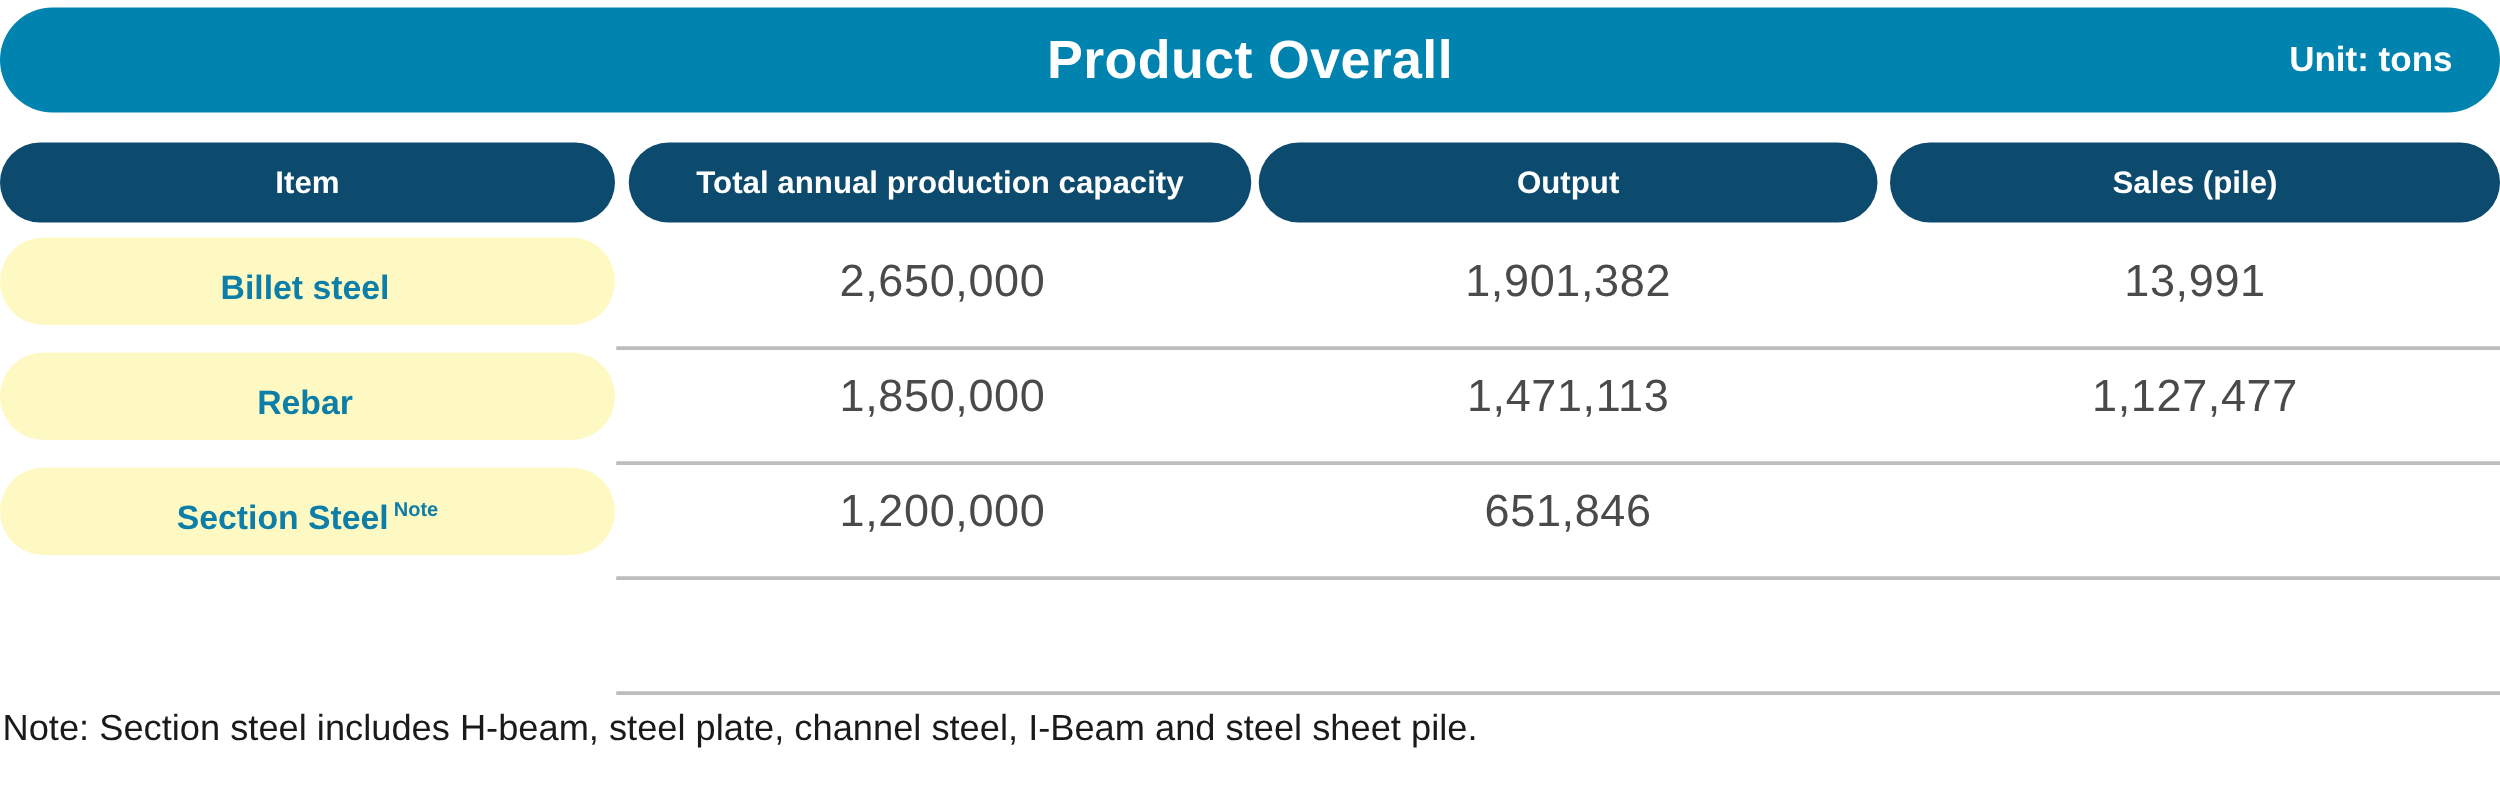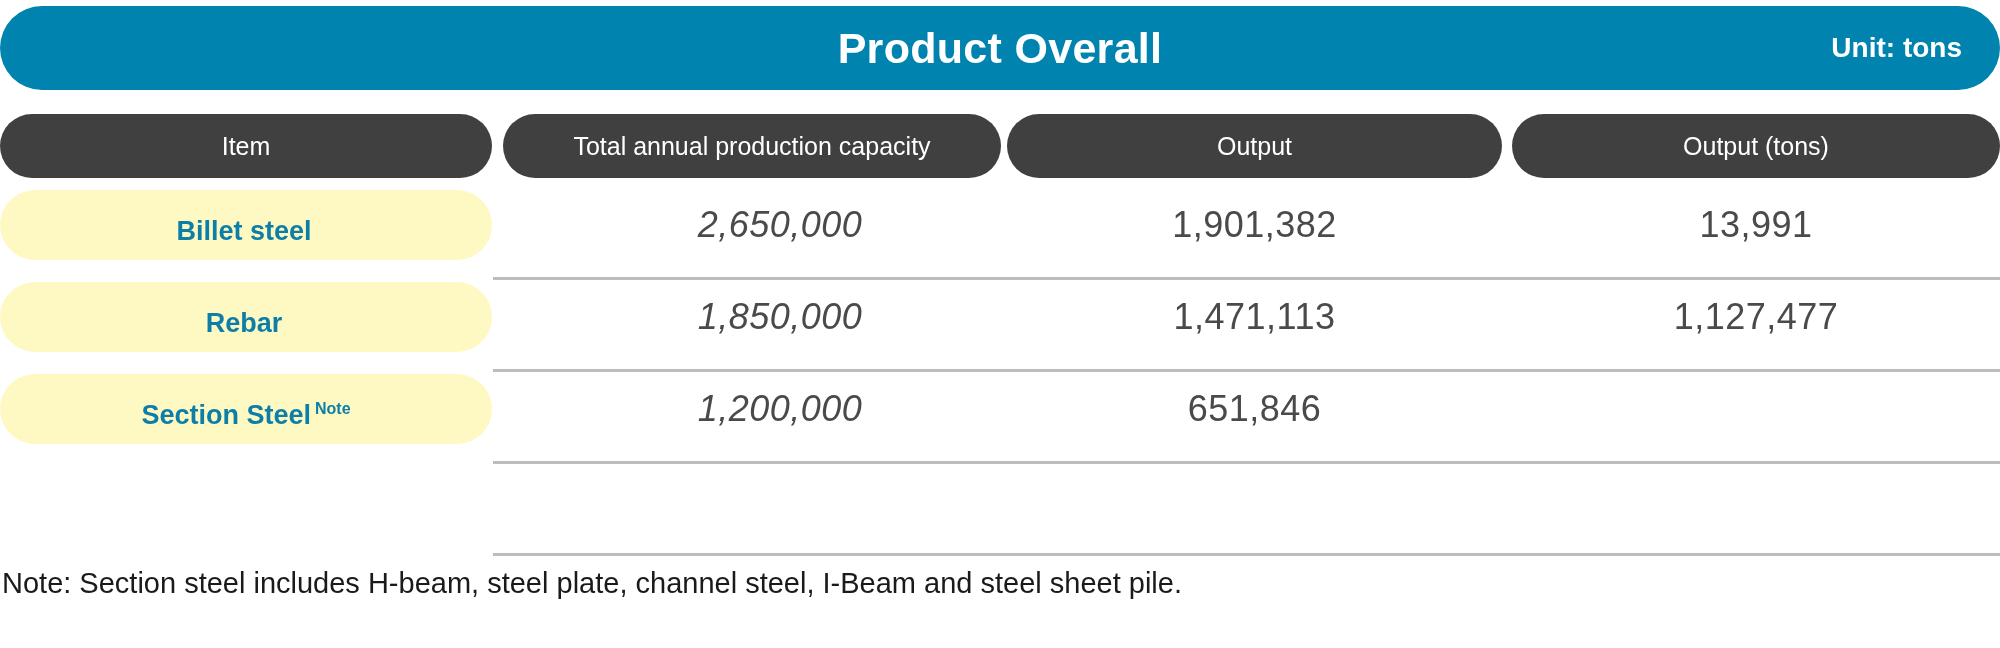--- a/index.html
+++ b/index.html
@@ -61,25 +61,25 @@
     position: absolute;
     left: 0px;
     top: 114px;
     width: 2000px;
     height: 64px;
   }
   .hcell {
     position: absolute;
     top: 0;
     height: 64px;
-    background: #404040;
+    background: #0c4a6e;
     border-radius: 32px;
     color: #ffffff;
     font-size: 25px;
-    font-weight: normal;
+    font-weight: bold;
     line-height: 64px;
     text-align: center;
     box-sizing: border-box;
     white-space: nowrap;
     overflow: hidden;
   }
   .hcell-item      { left: 0px;    width: 492px; }
   .hcell-capacity  { left: 503px;  width: 498px; }
   .hcell-output    { left: 1007px; width: 495px; }
   .hcell-sales     { left: 1512px; width: 488px; }
@@ -125,21 +125,21 @@
     top: 0px;
     height: 70px;
     line-height: 70px;
     font-size: 36px;
     font-weight: normal;
     color: #4A4A4A;
     text-align: center;
     letter-spacing: 0.5px;
     white-space: nowrap;
   }
-  .value-0 { left: 531px;  width: 498px; font-style: italic; }
+  .value-0 { left: 505px;  width: 498px; }
   .value-1 { left: 1007px; width: 495px; }
   .value-2 { left: 1512px; width: 488px; }
 
   
   .sep {
     position: absolute;
     left: 493px;
     width: 1507px;
     height: 3px;
     background: #BDBDBD;
@@ -168,21 +168,21 @@
 
   <div class="title-bar">
     <div class="title-text">Product Overall</div>
     <div class="unit-text">Unit: tons</div>
   </div>
 
   <div class="header-row">
     <div class="hcell hcell-item">Item</div>
     <div class="hcell hcell-output">Output</div>
     <div class="hcell hcell-capacity">Total annual production capacity</div>
-    <div class="hcell hcell-sales">Output (tons)</div>
+    <div class="hcell hcell-sales">Sales (pile)</div>
   </div>
 
   <div class="row row-0">
     <div class="label-pill">
       <span>Billet steel</span><span class="sup"></span>
     </div>
     <div class="value value-0">2,650,000</div>
     <div class="value value-1">1,901,382</div>
     <div class="value value-2">13,991</div>
   </div>

